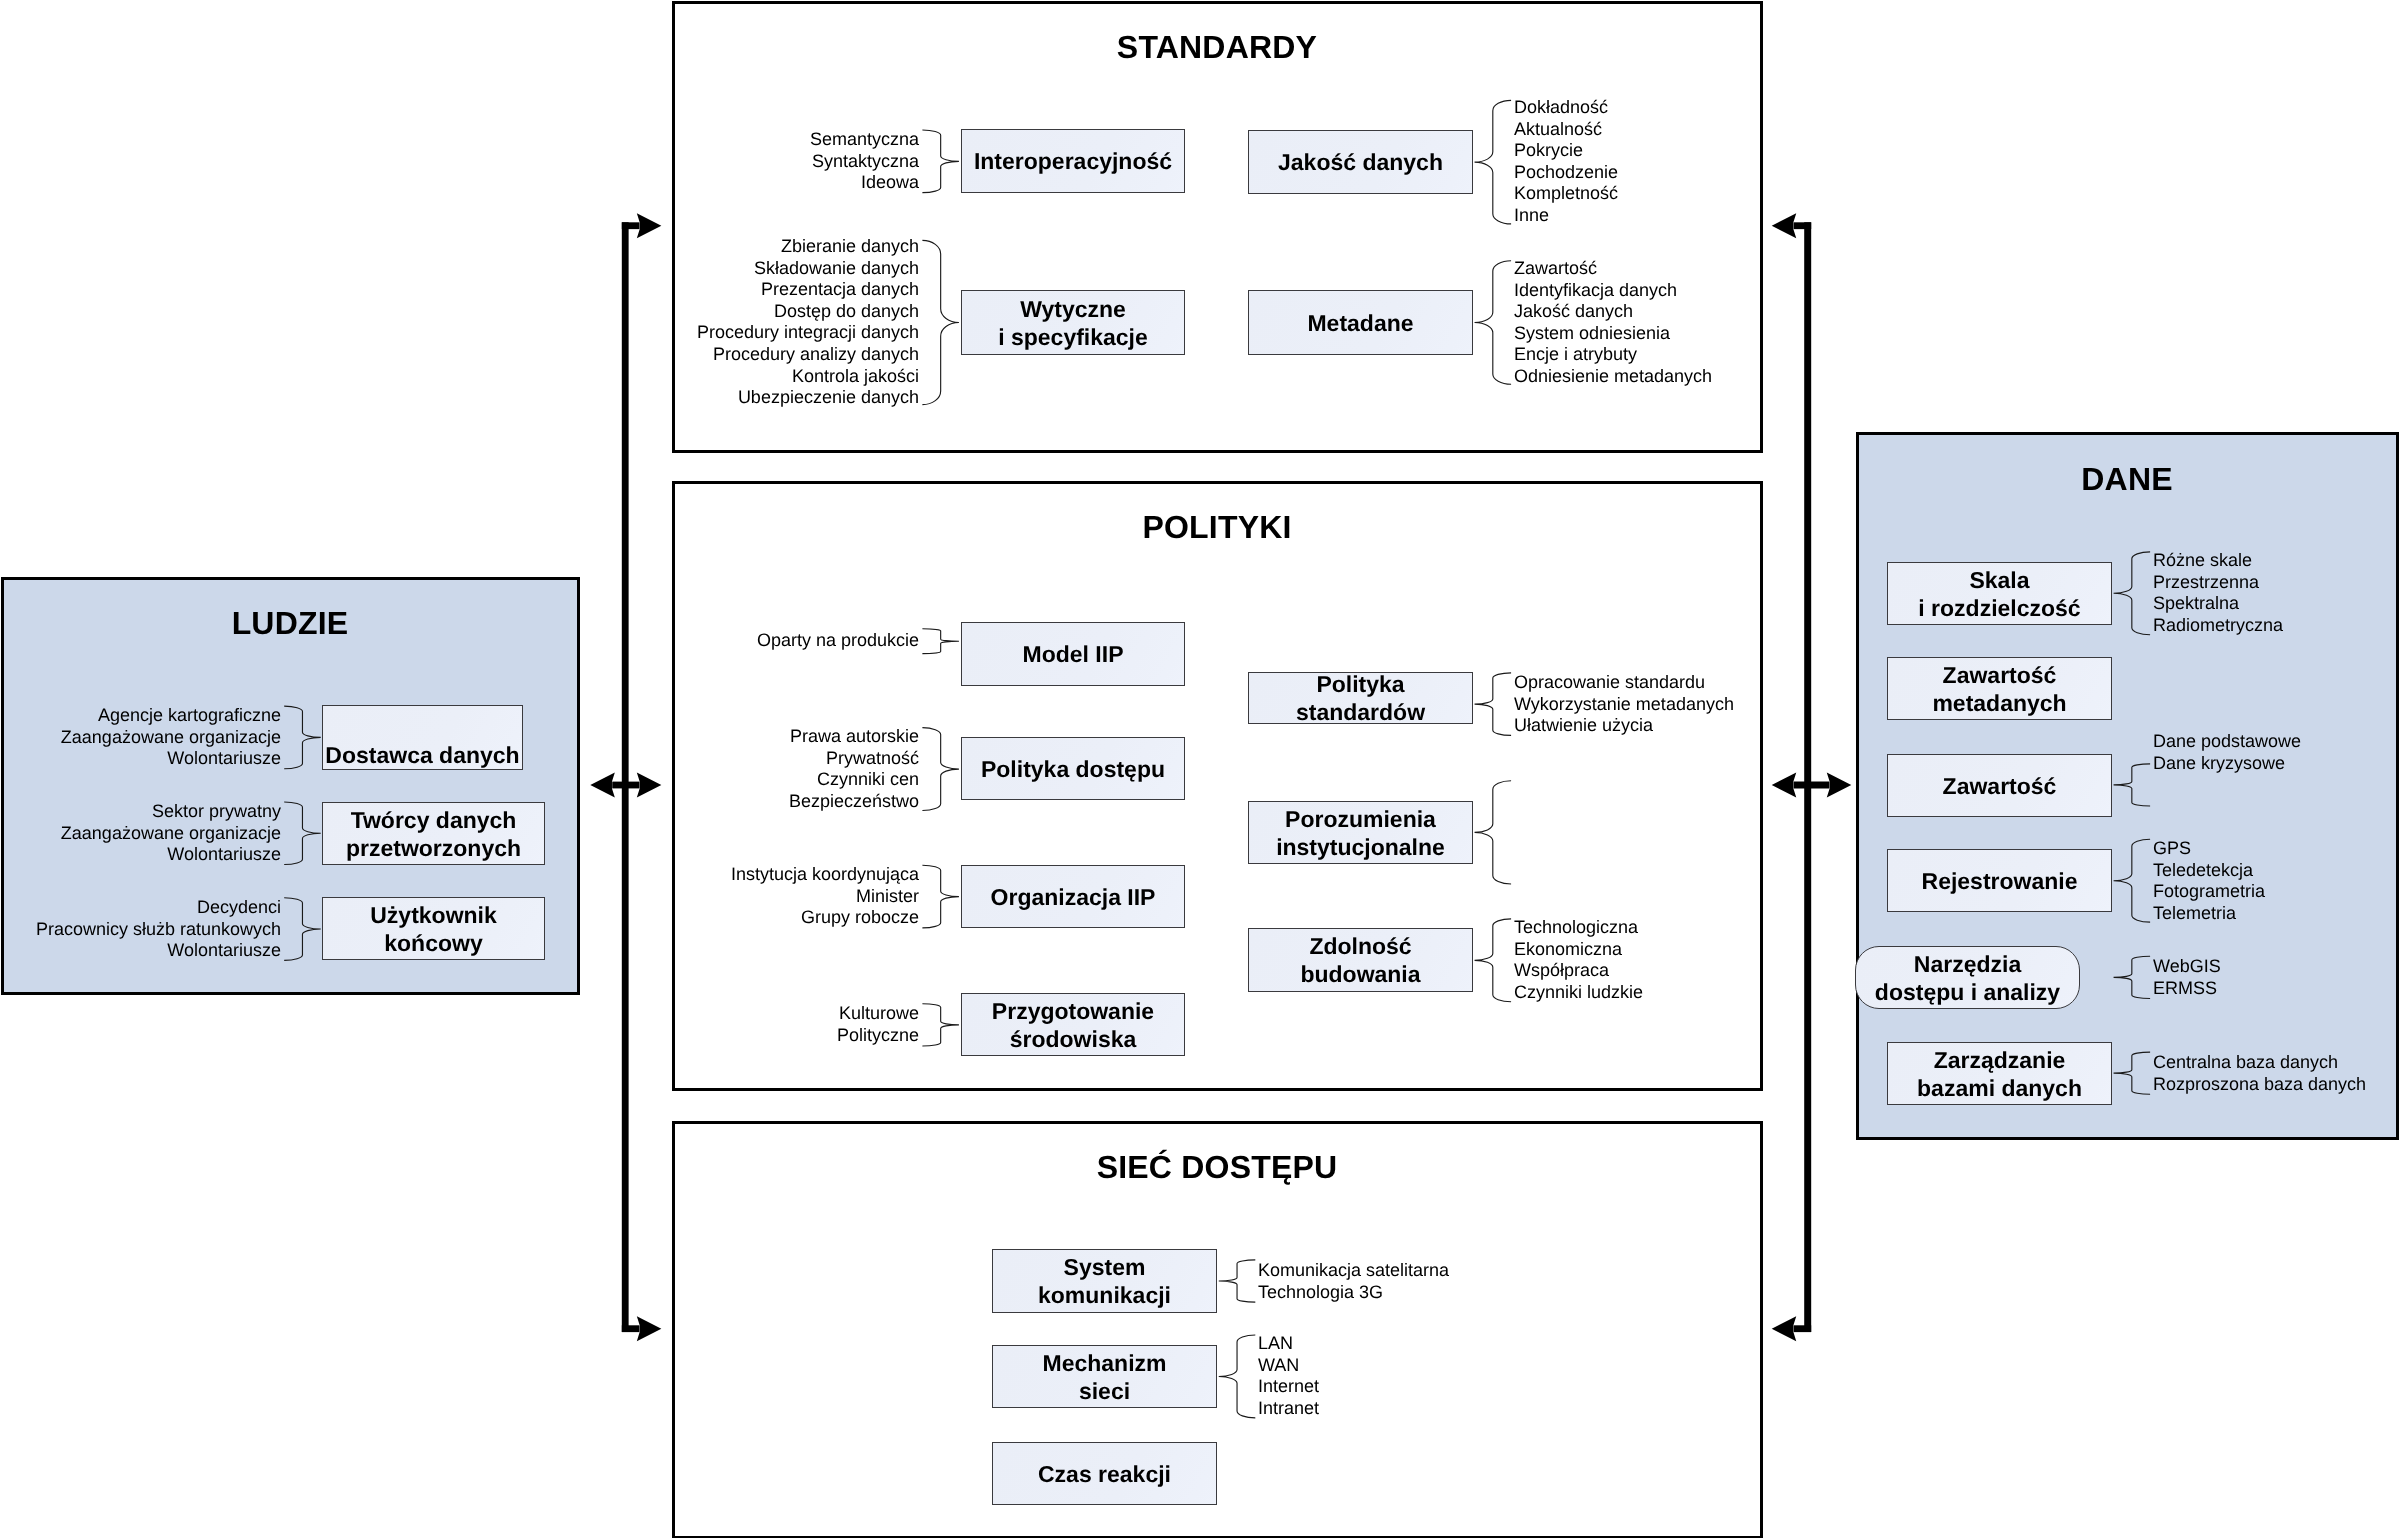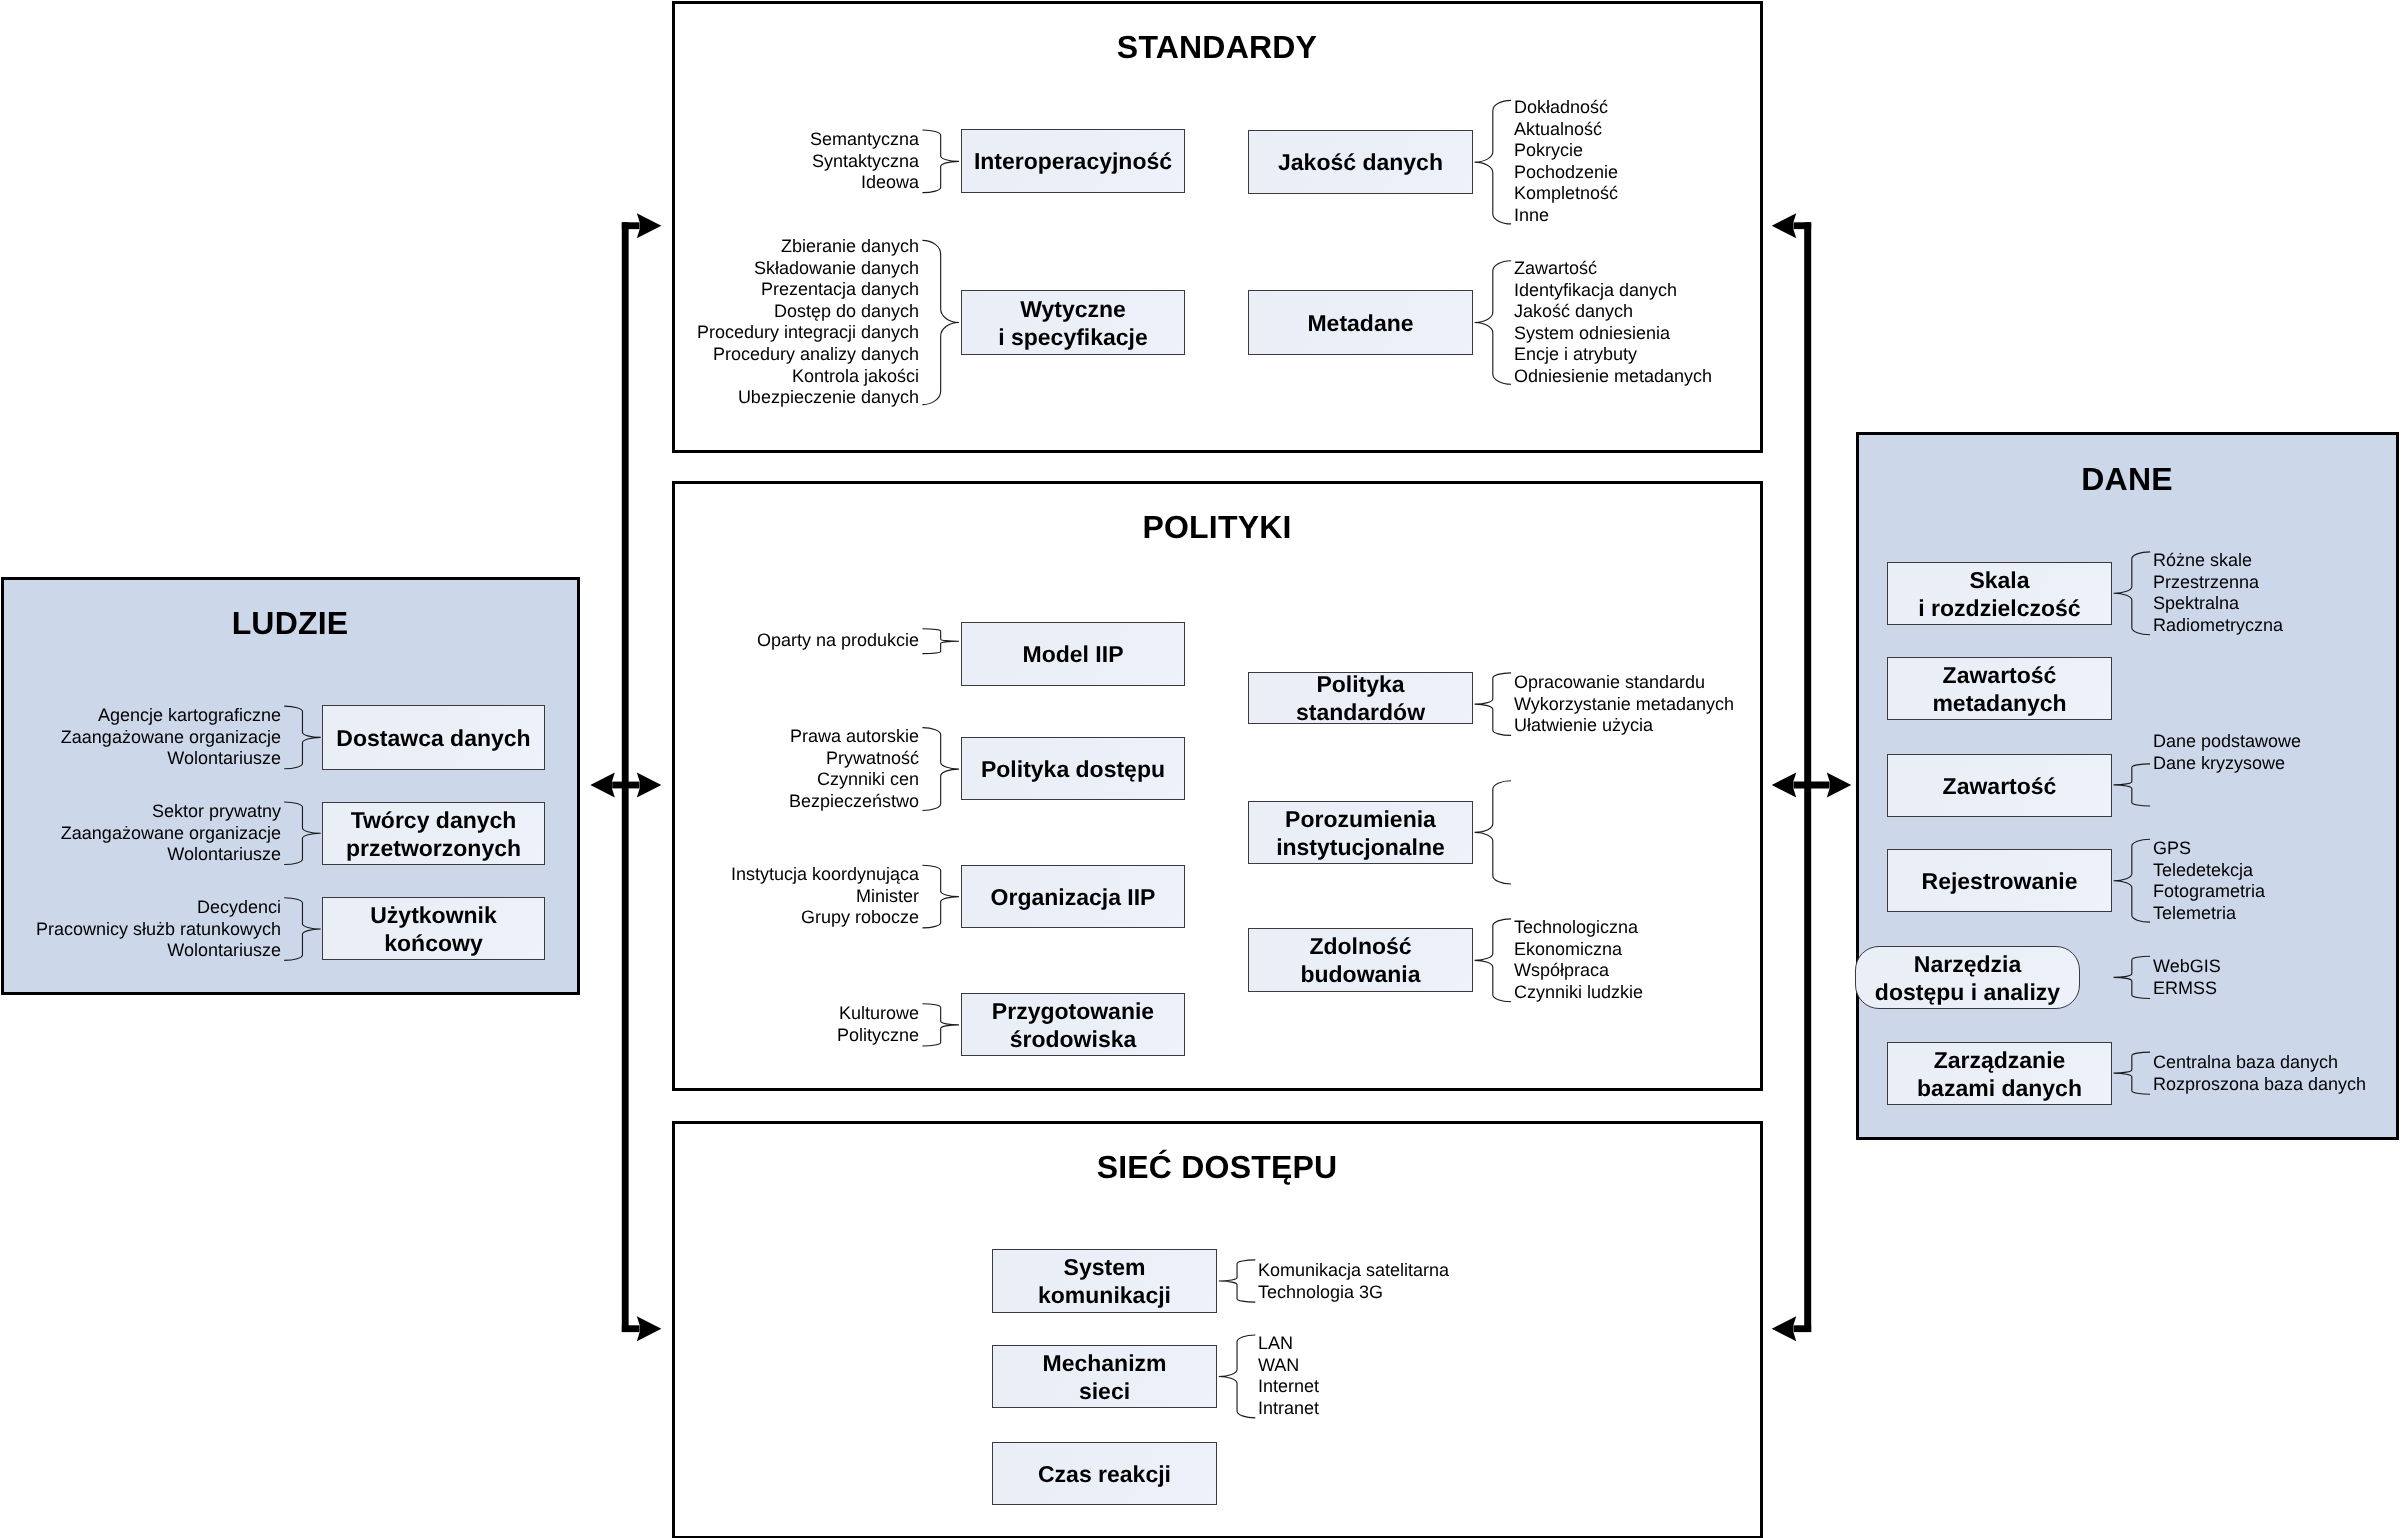--- a/index.html
+++ b/index.html
@@ -123,21 +123,21 @@
       <span>System<br>komunikacji</span>
     </div>
 <div class="leaf l" style="left:1258px;top:1260px;"><span>Komunikacja satelitarna</span><br><span>Technologia 3G</span></div>
 <div class="nbox" style="left:992px;top:1345px;width:225px;height:63px;">
       <span>Mechanizm<br>sieci</span>
     </div>
 <div class="leaf l" style="left:1258px;top:1333px;"><span>LAN</span><br><span>WAN</span><br><span>Internet</span><br><span>Intranet</span></div>
 <div class="nbox" style="left:992px;top:1442px;width:225px;height:63px;">
       <span>Czas reakcji</span>
     </div>
-<div class="nbox" style="left:322px;top:705px;width:223px;height:65px;">
+<div class="nbox" style="left:322px;top:705px;width:201px;height:65px;align-items:flex-end;">
       <span>Dostawca danych</span>
     </div>
 <div class="leaf r" style="right:2120px;top:705px;"><span>Agencje kartograficzne</span><br><span>Zaangażowane organizacje</span><br><span>Wolontariusze</span></div>
 <div class="nbox" style="left:322px;top:802px;width:223px;height:63px;">
       <span>Twórcy danych<br>przetworzonych</span>
     </div>
 <div class="leaf r" style="right:2120px;top:801px;"><span>Sektor prywatny</span><br><span>Zaangażowane organizacje</span><br><span>Wolontariusze</span></div>
 <div class="nbox" style="left:322px;top:897px;width:223px;height:63px;">
       <span>Użytkownik<br>końcowy</span>
     </div>

